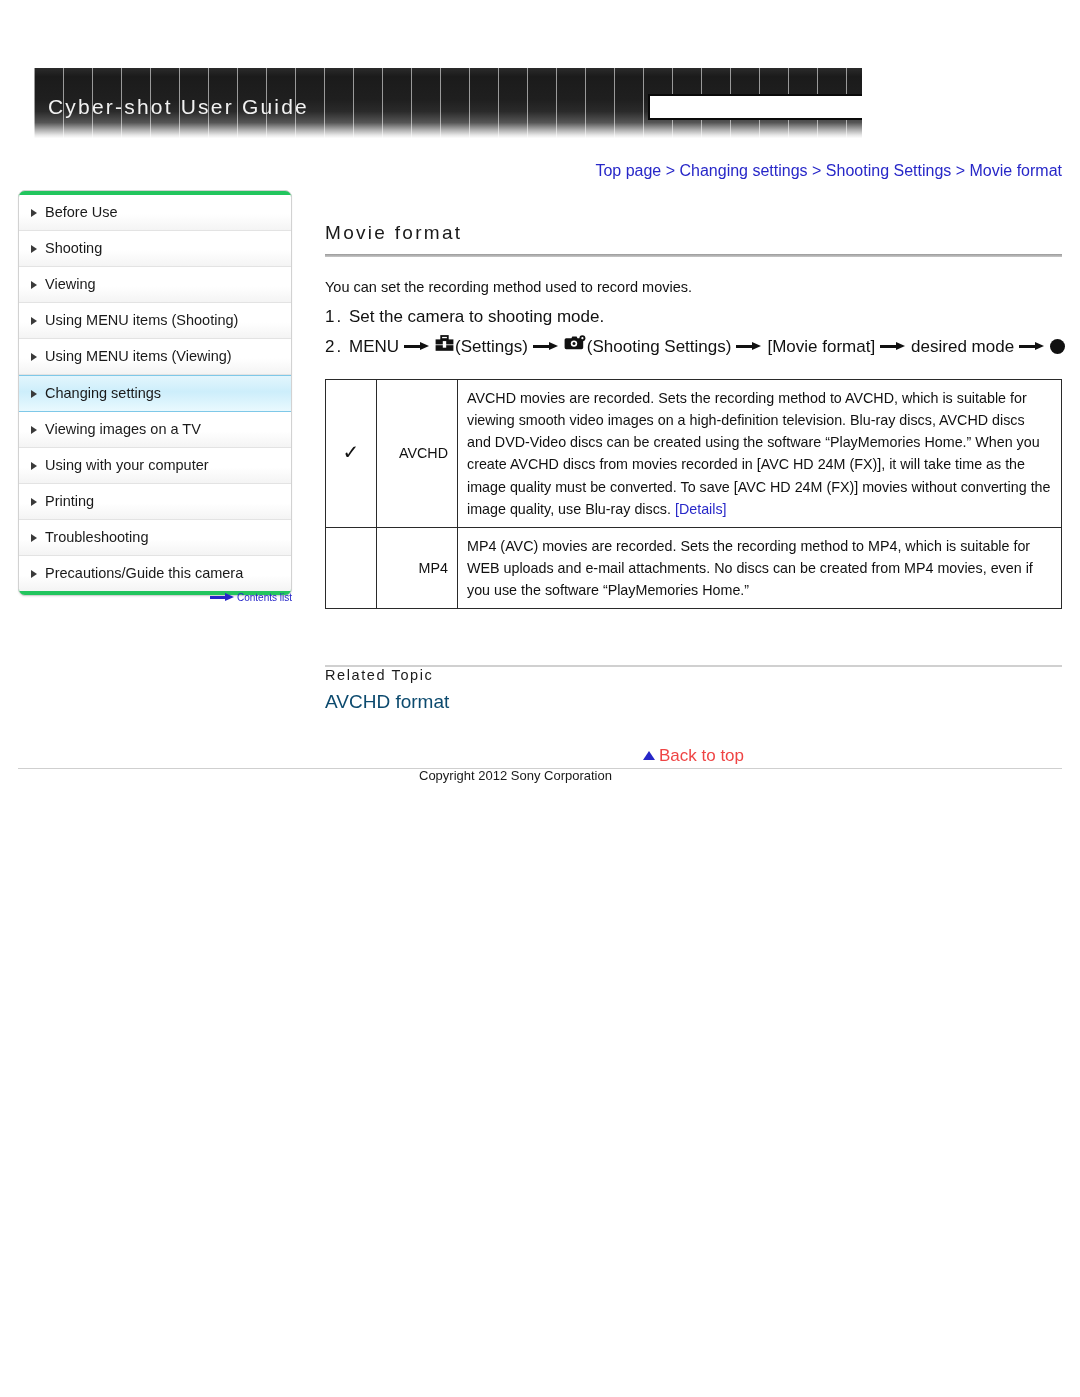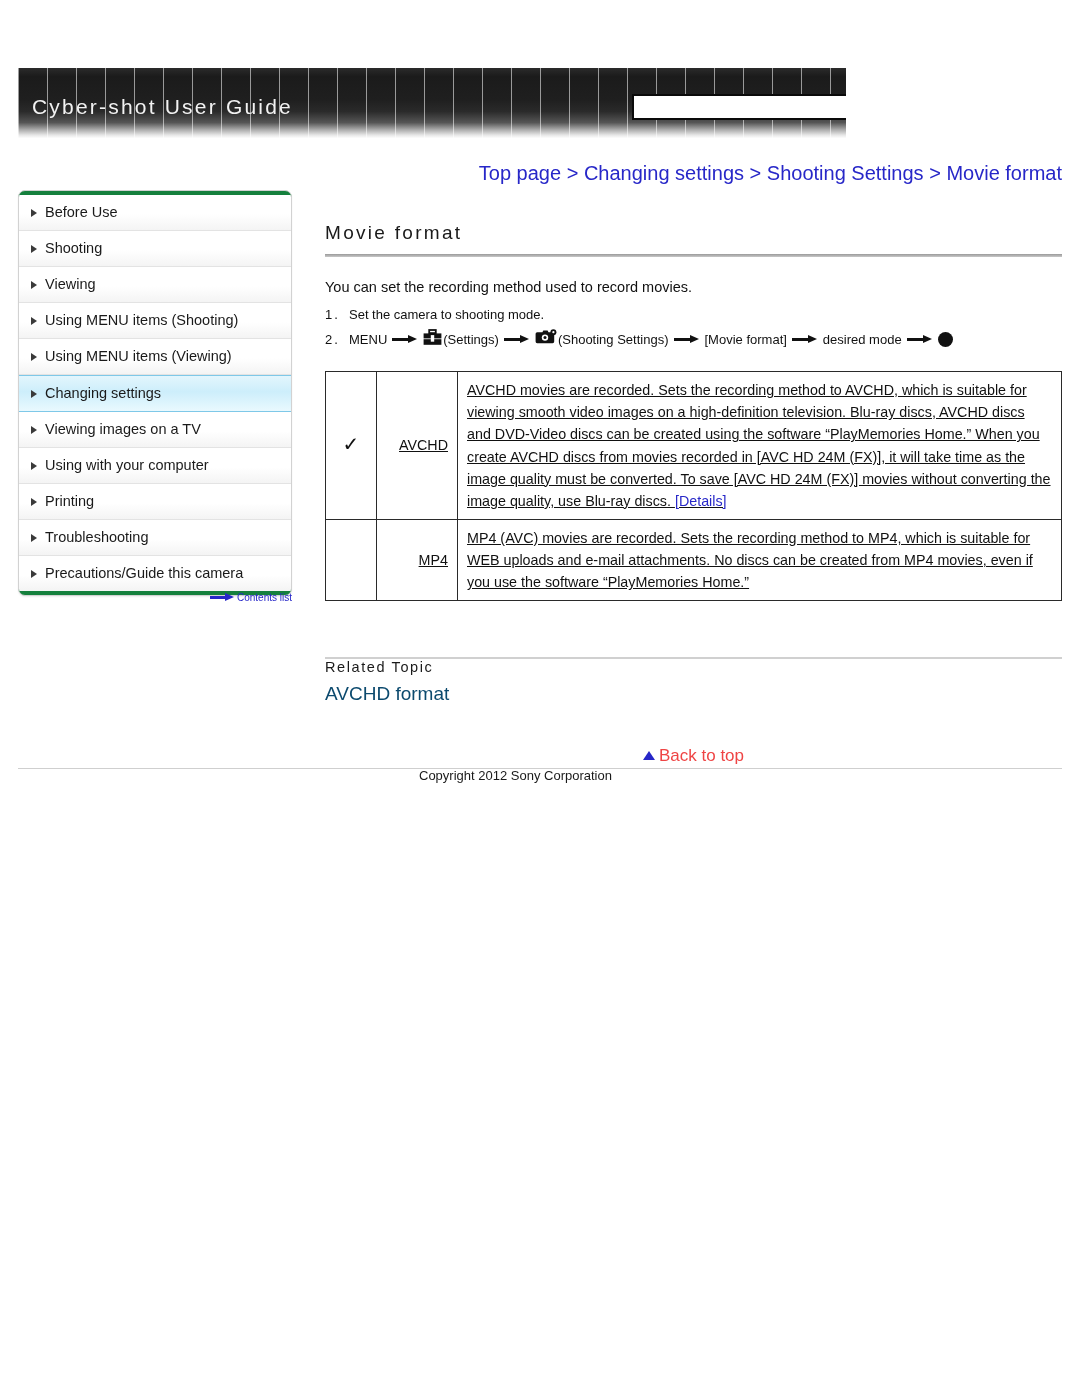--- a/index.html
+++ b/index.html
@@ -12,21 +12,21 @@
     height: 1397px;
     font-family: "Liberation Sans", sans-serif;
     color: #000000;
     position: relative;
     overflow: hidden;
   }
 
   
   .header-banner {
     position: absolute;
-    left: 18px;
+    left: 34px;
     top: 68px;
     width: 828px;
     height: 70px;
     background: linear-gradient(to bottom,
         #2b2b2b 0%,
         #1b1b1b 12%,
         #1f1f1f 45%,
         #2a2a2a 62%,
         #555555 78%,
         #aaaaaa 88%,
@@ -86,36 +86,36 @@
   .btn-search { left: 886px; width: 78px; font-size: 12px; }
   .btn-print  { left: 976px; width: 62px; font-size: 17px; }
 
   
   .breadcrumb {
     position: absolute;
     left: 325px;
     top: 162px;
     width: 737px;
     text-align: right;
-    font-size: 20px;
+    font-size: 16px;
     color: #2727c8;
     white-space: nowrap;
   }
   .breadcrumb .sep { color: #2727c8; }
 
   
   .sidebar {
     position: absolute;
     left: 18px;
     top: 190px;
     width: 274px;
     box-sizing: border-box;
     border: 1px solid #d2d2d2;
     border-radius: 7px;
-    background: #15803d;
+    background: #22c55e;
     box-shadow: 0 1px 2px rgba(0,0,0,0.07);
     overflow: hidden;
     padding: 4px 0 4px 0;
   }
   .side-item {
     position: relative;
     height: 35px;
     line-height: 35px;
     padding-left: 26px;
     font-size: 14.5px;
@@ -198,21 +198,21 @@
     background: linear-gradient(to bottom, #9a9a9a 0%, #c8c8c8 100%);
     margin-bottom: 22px;
   }
   .intro {
     font-size: 14.5px;
     color: #111;
     margin: 0 0 12px 0;
   }
   .steps { margin: 0; padding: 0; list-style: none; }
   .step {
-    font-size: 13px;
+    font-size: 17px;
     color: #111;
     margin-bottom: 10px;
     white-space: nowrap;
   }
   .step-num {
     display: inline-block;
     width: 24px;
     letter-spacing: 2px;
   }
   .arr {
@@ -261,21 +261,20 @@
     margin-top: 22px;
     table-layout: fixed;
   }
   .fmt-table td {
     border: 1px solid #2a2a2a;
     padding: 7px 9px;
     font-size: 14.3px;
     color: #111;
     vertical-align: middle;
     line-height: 1.55;
-    text-decoration: underline;
   }
   .col-check { width: 32px; text-align: center; padding: 0; }
   .col-name  { width: 62px; text-align: right; padding: 0 4px; font-size: 14px; white-space: nowrap;}
   .check-glyph {
     display: inline-block;
     font-size: 20px;
     color: #111;
     line-height: 1;
   }
   .details-link { color: #2727c8; }

